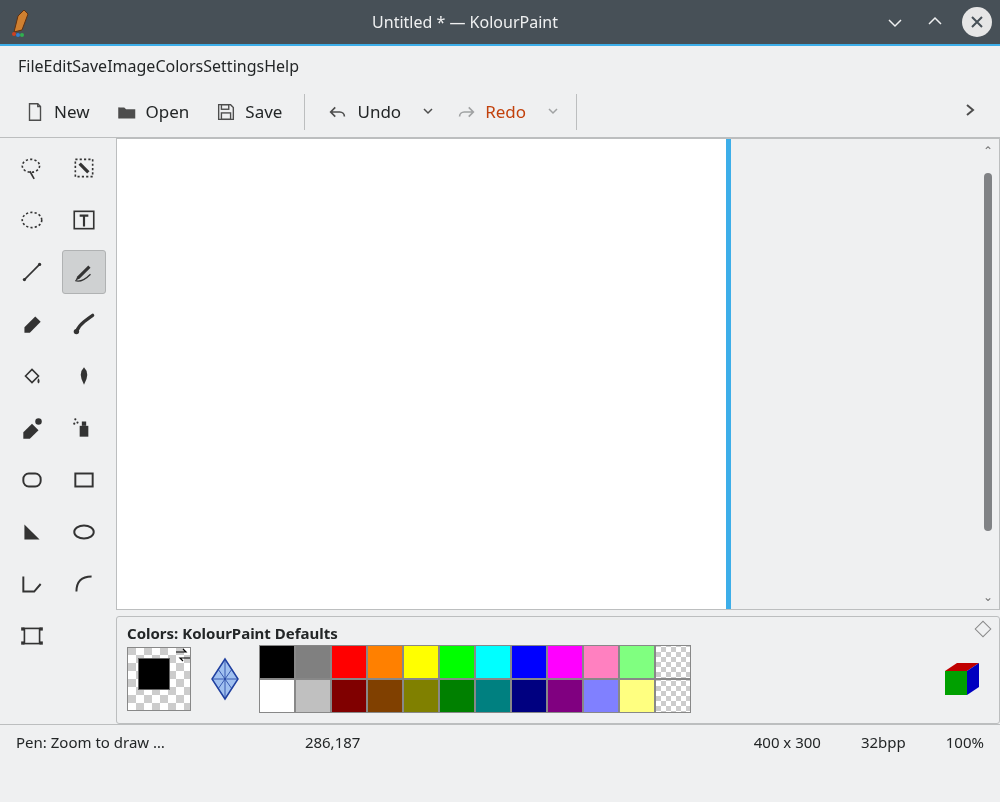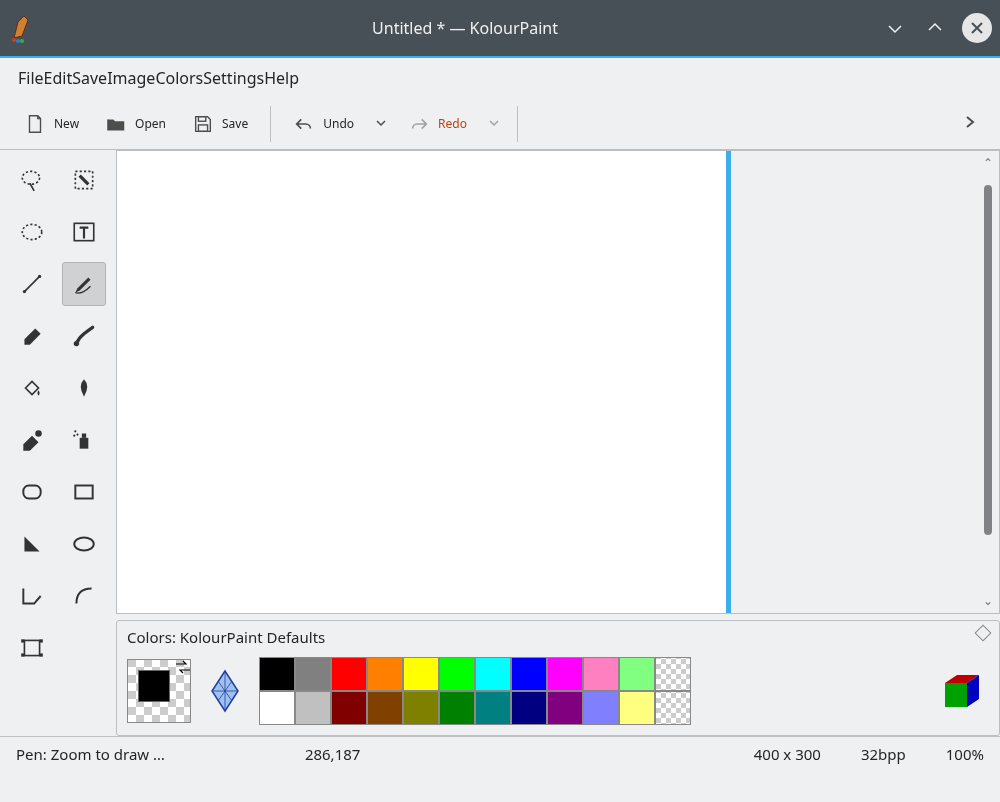--- a/index.html
+++ b/index.html
@@ -1,36 +1,36 @@
 <!DOCTYPE html>
 <html><head>
 <meta charset="utf-8">
 <style>
 * { box-sizing: border-box; margin: 0; padding: 0; }
 body { font-family: "Noto Sans", "Liberation Sans", sans-serif; font-size: 15px; color: #232627; background: #eff0f1; width: 1000px; height: 802px; overflow: hidden; }
 
 
-.titlebar { height: 56px; background: #475057; display: flex; align-items: center; padding: 0 8px; color: #eff0f1; }
+.titlebar { height: 44px; background: #475057; display: flex; align-items: center; padding: 0 8px; color: #eff0f1; }
 .titlebar .app-icon { width: 32px; height: 32px; margin-right: 8px; display:flex; align-items:center; justify-content:center; }
 .titlebar .title { flex: 1; text-align: center; font-size: 16px; color:#eff0f1; }
 .titlebar .win-controls { display: flex; gap: 14px; align-items: center; }
 .win-btn { width: 26px; height: 26px; display: flex; align-items: center; justify-content: center; cursor: pointer; color:#eff0f1; }
 .win-close { width: 30px; height: 30px; border-radius: 50%; background: #e6e6e6; color:#475057; }
 
 
 .accent { height: 2px; background: #3daee9; }
 
 
 .menubar { height: 40px; display: flex; align-items: center; padding: 0 18px; font-size: 16px; }
 .menubar .menu-item { cursor: pointer; }
 
 
 .toolbar { height: 52px; display: flex; align-items: center; padding: 0 14px; gap: 6px; border-bottom: 1px solid #bcbebf; }
 .tb-sep { width: 1px; height: 36px; background: #bcbebf; margin: 0 6px; }
-.tb-btn { display: flex; align-items: center; gap: 8px; padding: 6px 10px; border-radius: 3px; cursor: pointer; font-size: 12px; }
+.tb-btn { display: flex; align-items: center; gap: 8px; padding: 6px 10px; border-radius: 3px; cursor: pointer; font-size: 17px; }
 .tb-btn .icon { color: #4d4d4d; }
 .tb-btn.disabled { color: #c2410c; cursor: default; }
 .tb-btn.disabled .icon { color: #a0a2a3; }
 .tb-arrow { padding: 4px; cursor:pointer; }
 .tb-spacer { flex: 1; }
 .tb-chevron { padding: 4px 8px; cursor:pointer; }
 
 
 .main { display: flex; height: 586px; }
 
@@ -44,21 +44,21 @@
 .canvas-wrap { flex: 1; display: flex; flex-direction: column; }
 .canvas-row { flex: 1; display: flex; border: 1px solid #bcbebf; background: #eff0f1; position: relative; }
 .canvas { width: 614px; background: #fff; border-right: 5px solid #3daee9; }
 .canvas-side { flex: 1; position: relative; }
 .vscroll { position: absolute; right: 4px; top: 6px; bottom: 6px; width: 14px; display:flex; flex-direction:column; align-items:center; }
 .vscroll .thumb { width: 8px; background: #808285; border-radius: 4px; flex: 1; margin: 16px 0 60px 0; }
 .vscroll .arrow { color:#777; font-size:12px; line-height:1; }
 
 
 .colors-panel { margin-top: 6px; border: 1px solid #bcbebf; border-radius: 3px; background: #eff0f1; padding: 6px 10px 10px 10px; position:relative; }
-.colors-title { font-size: 15px; margin-bottom: 10px; }
+.colors-title { font-size: 15px; margin-bottom: 2px; font-weight: bold; }
 .colors-body { display: flex; align-items: center; gap: 16px; }
 .fgbg { width: 64px; height: 64px; background: repeating-conic-gradient(#ccc 0% 25%, #fff 0% 50%) 0/16px 16px; border:1px solid #888; position: relative; }
 .fgbg .fg { position: absolute; left: 10px; top: 10px; width: 32px; height: 32px; background: #000; border:1px solid #666; }
 .swap-arrows { position:absolute; right:-2px; top:-2px; width:18px; height:18px; color:#000; }
 .diamond-tool { width: 36px; height: 48px; display:flex; align-items:center; justify-content:center; }
 .palette-grid { display: grid; grid-template-columns: repeat(12, 36px); grid-template-rows: 34px 34px; }
 .swatch { width: 36px; height: 34px; border: 1px solid #888; cursor:pointer; }
 .colors-spacer { flex:1; }
 .cube { width: 56px; height: 56px; }
 .colors-handle { position:absolute; top:6px; right:10px; width:12px; height:12px; border:1px solid #888; transform: rotate(45deg); }

